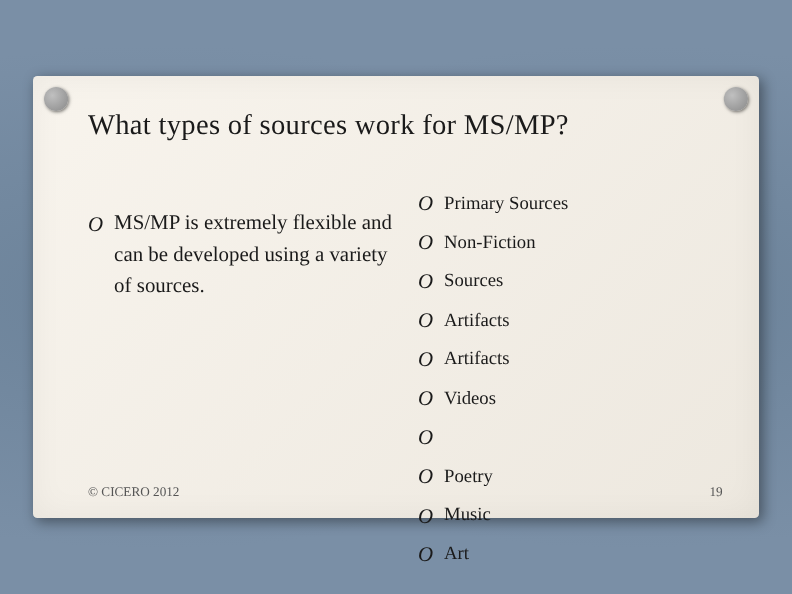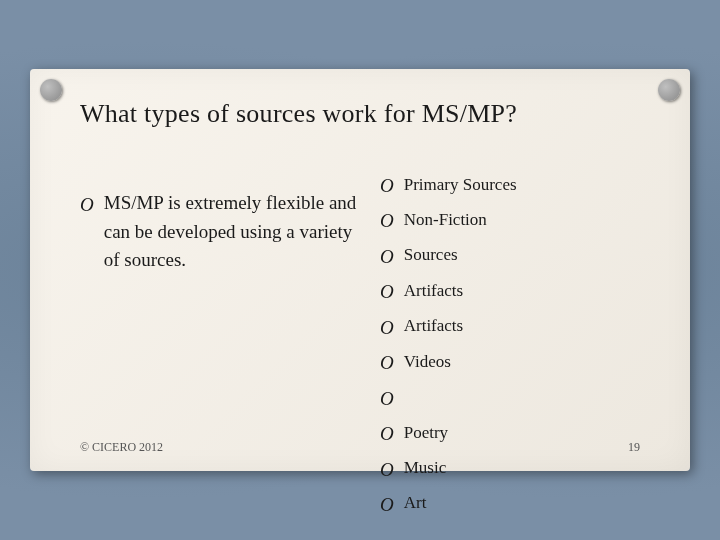--- a/index.html
+++ b/index.html
@@ -99,21 +99,21 @@
       gap: 10px;
       font-size: 17px;
       color: #1a1a1a;
       line-height: 1.55;
     }
 
     .footer {
       position: absolute;
       bottom: 16px;
       left: 50px;
-      right: 50px;
+      right: 33px;
       display: flex;
       justify-content: space-between;
       align-items: center;
       font-size: 12px;
       color: #555;
     }
   </style>
 </head>
 <body>
 

